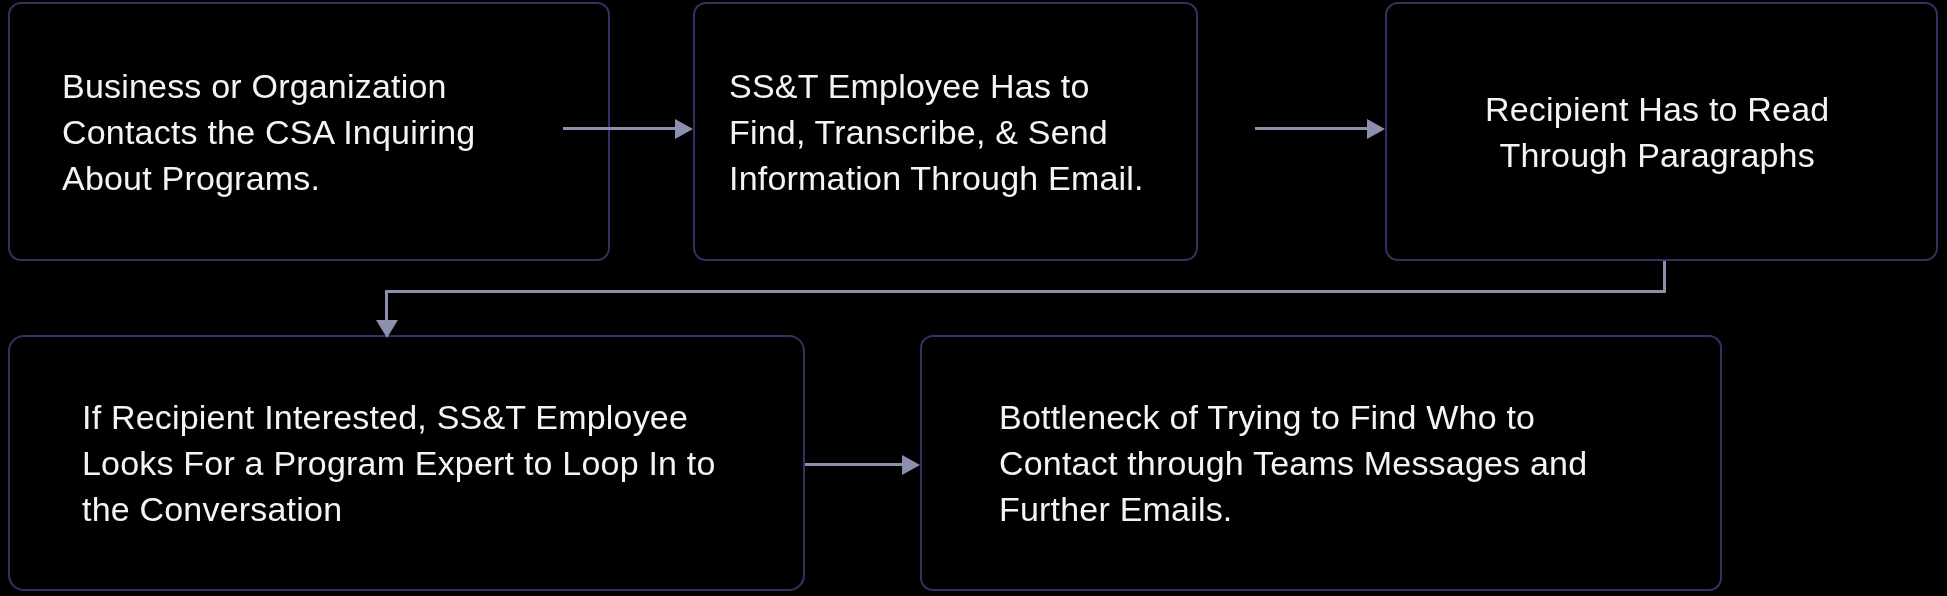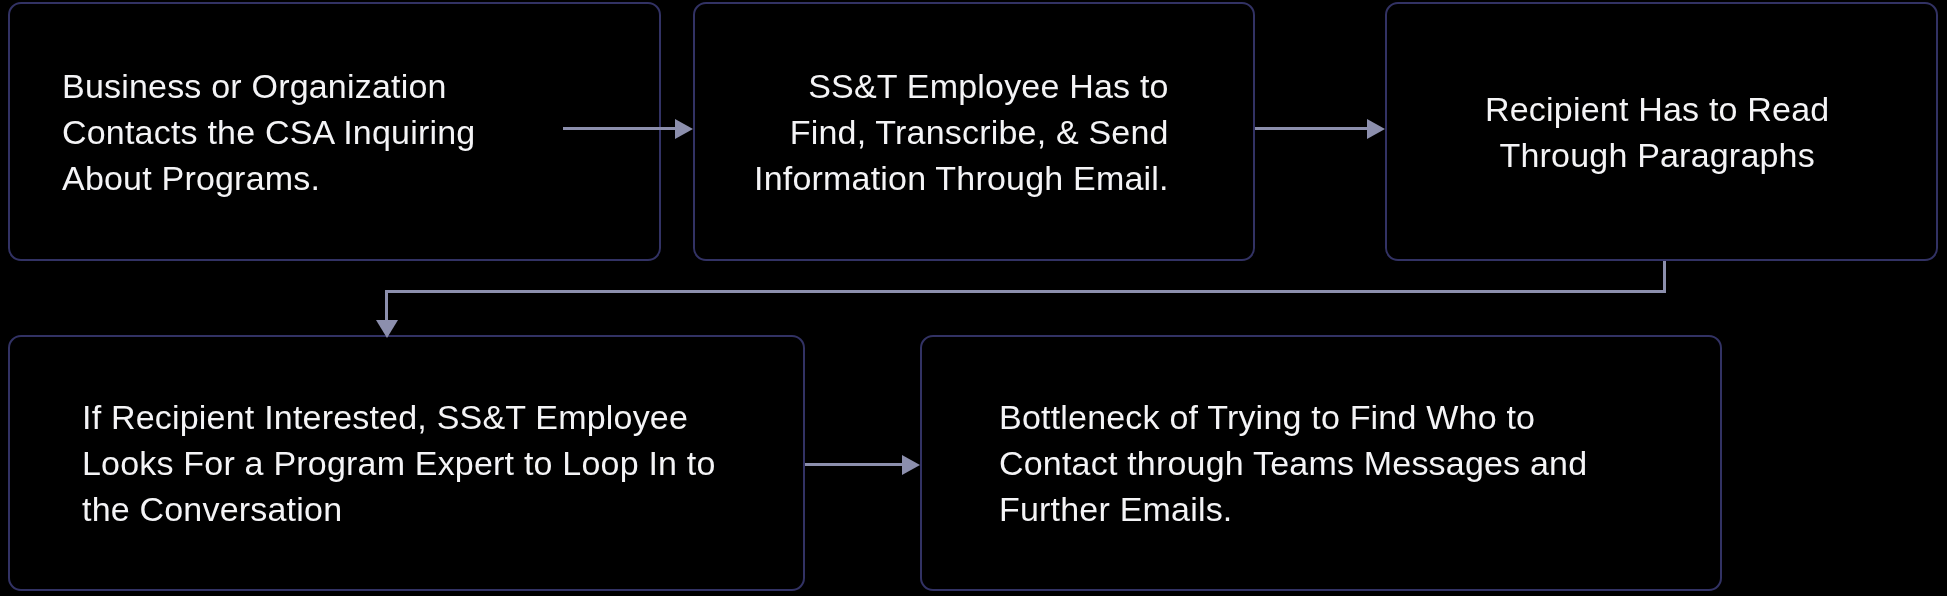--- a/index.html
+++ b/index.html
@@ -26,24 +26,24 @@
     color: #f4f4f6;
     font-size: 34px;
     line-height: 46px;
     font-weight: 400;
     letter-spacing: 0.2px;
   }
   .node .label {
     white-space: pre-line;
   }
   
-  .n1 { left: 8px;    top: 2px;   width: 653px; height: 259px; padding-left: 52px;  padding-right: 30px; }
-  .n2 { left: 693px;  top: 2px;   width: 562px; height: 259px; padding-left: 59px;  padding-right: 30px; text-align: right; }
+  .n1 { left: 8px;    top: 2px;   width: 602px; height: 259px; padding-left: 52px;  padding-right: 30px; }
+  .n2 { left: 693px;  top: 2px;   width: 505px; height: 259px; padding-left: 34px;  padding-right: 30px; }
   .n3 { left: 1385px; top: 2px;   width: 553px; height: 259px; padding-left: 98px;  padding-right: 30px; text-align: center; }
-  .n4 { left: 8px;    top: 335px; width: 797px; height: 256px; padding-left: 72px;  padding-right: 30px; }
+  .n4 { left: 8px;    top: 335px; width: 797px; height: 256px; padding-left: 72px;  padding-right: 30px; border-radius: 16px; }
   .n5 { left: 920px;  top: 335px; width: 802px; height: 256px; padding-left: 77px;  padding-right: 38px; }
 
   
   .seg {
     position: absolute;
     background: #8c8fad;
   }
   .head-right {
     position: absolute;
     width: 0; height: 0;

